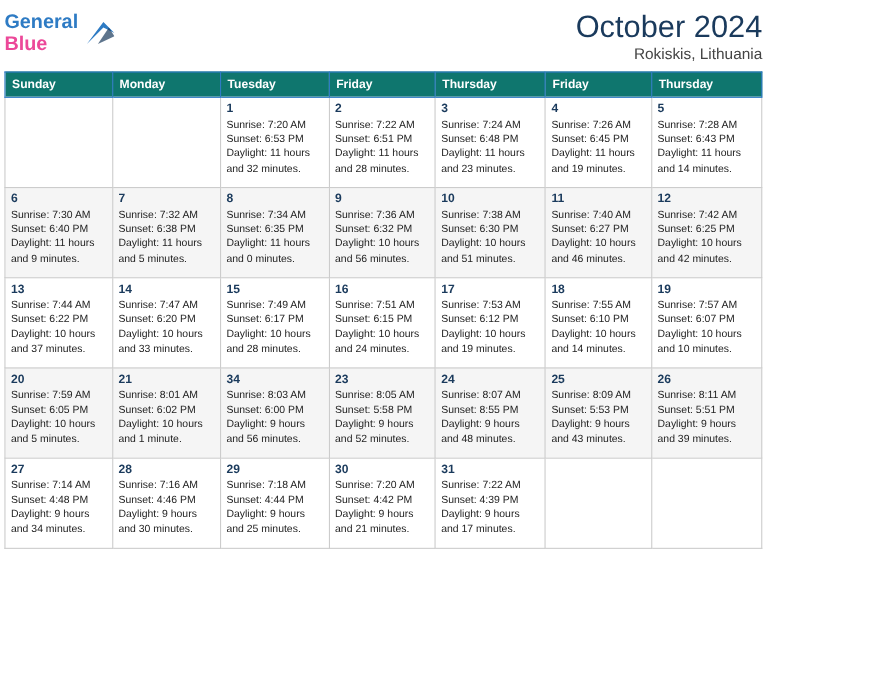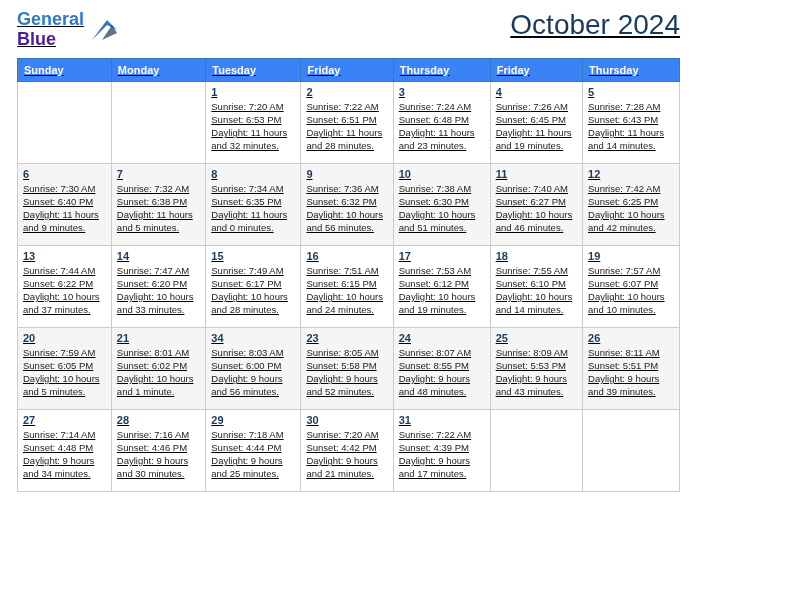--- a/index.html
+++ b/index.html
@@ -5,22 +5,21 @@
     * { margin: 0; padding: 0; box-sizing: border-box; }
     body {
       font-family: Arial, sans-serif;
       background: #fff;
       width: 792px;
       height: 612px;
       overflow: hidden;
     }
     .container {
       width: 697px;
-      padding: 10px 17px;
-      text-decoration: underline;
+      padding: 10px 4px;
     }
     .header {
       display: flex;
       justify-content: space-between;
       align-items: flex-start;
       margin-bottom: 8px;
     }
     .logo {
       display: flex;
       align-items: center;
@@ -51,21 +50,21 @@
     .location {
       font-size: 14px;
       color: #444;
     }
     table {
       width: 100%;
       border-collapse: collapse;
       font-size: 10px;
     }
     thead tr th {
-      background: #3b82f6;
+      background: #0f766e;
       color: #fff;
       text-align: left;
       padding: 5px 6px;
       font-size: 11px;
       font-weight: bold;
       border: 1px solid #2e7bc4;
       margin-top: 10px;
     }
     tbody tr td {
       border: 1px solid #ccc;
@@ -97,30 +96,31 @@
   </style>
 </head>
 <body>
 
 <div class="container">
   <div class="header">
     <div class="logo">
       <div>
         <div class="logo-text">
           <span>General</span><br>
-          <span style="color:#4c1d95;">Blue</span>
+          <span style="color:#ec4899;">Blue</span>
         </div>
       </div>
       <svg class="logo-icon" viewBox="0 0 30 30">
         <polygon points="5,25 20,5 30,15 20,10" fill="#2e7bc4"></polygon>
         <polygon points="15,25 25,10 30,18" fill="#1a3a5c" opacity="0.7"></polygon>
       </svg>
     </div>
     <div class="title-block">
       <div class="month-title">October 2024</div>
+      <div class="location">Rokiskis, Lithuania</div>
     </div>
   </div>
 
   <table>
     <thead>
       <tr>
       <th>Sunday</th>
           <th>Monday</th>
           <th>Tuesday</th>
           <th>Friday</th>

